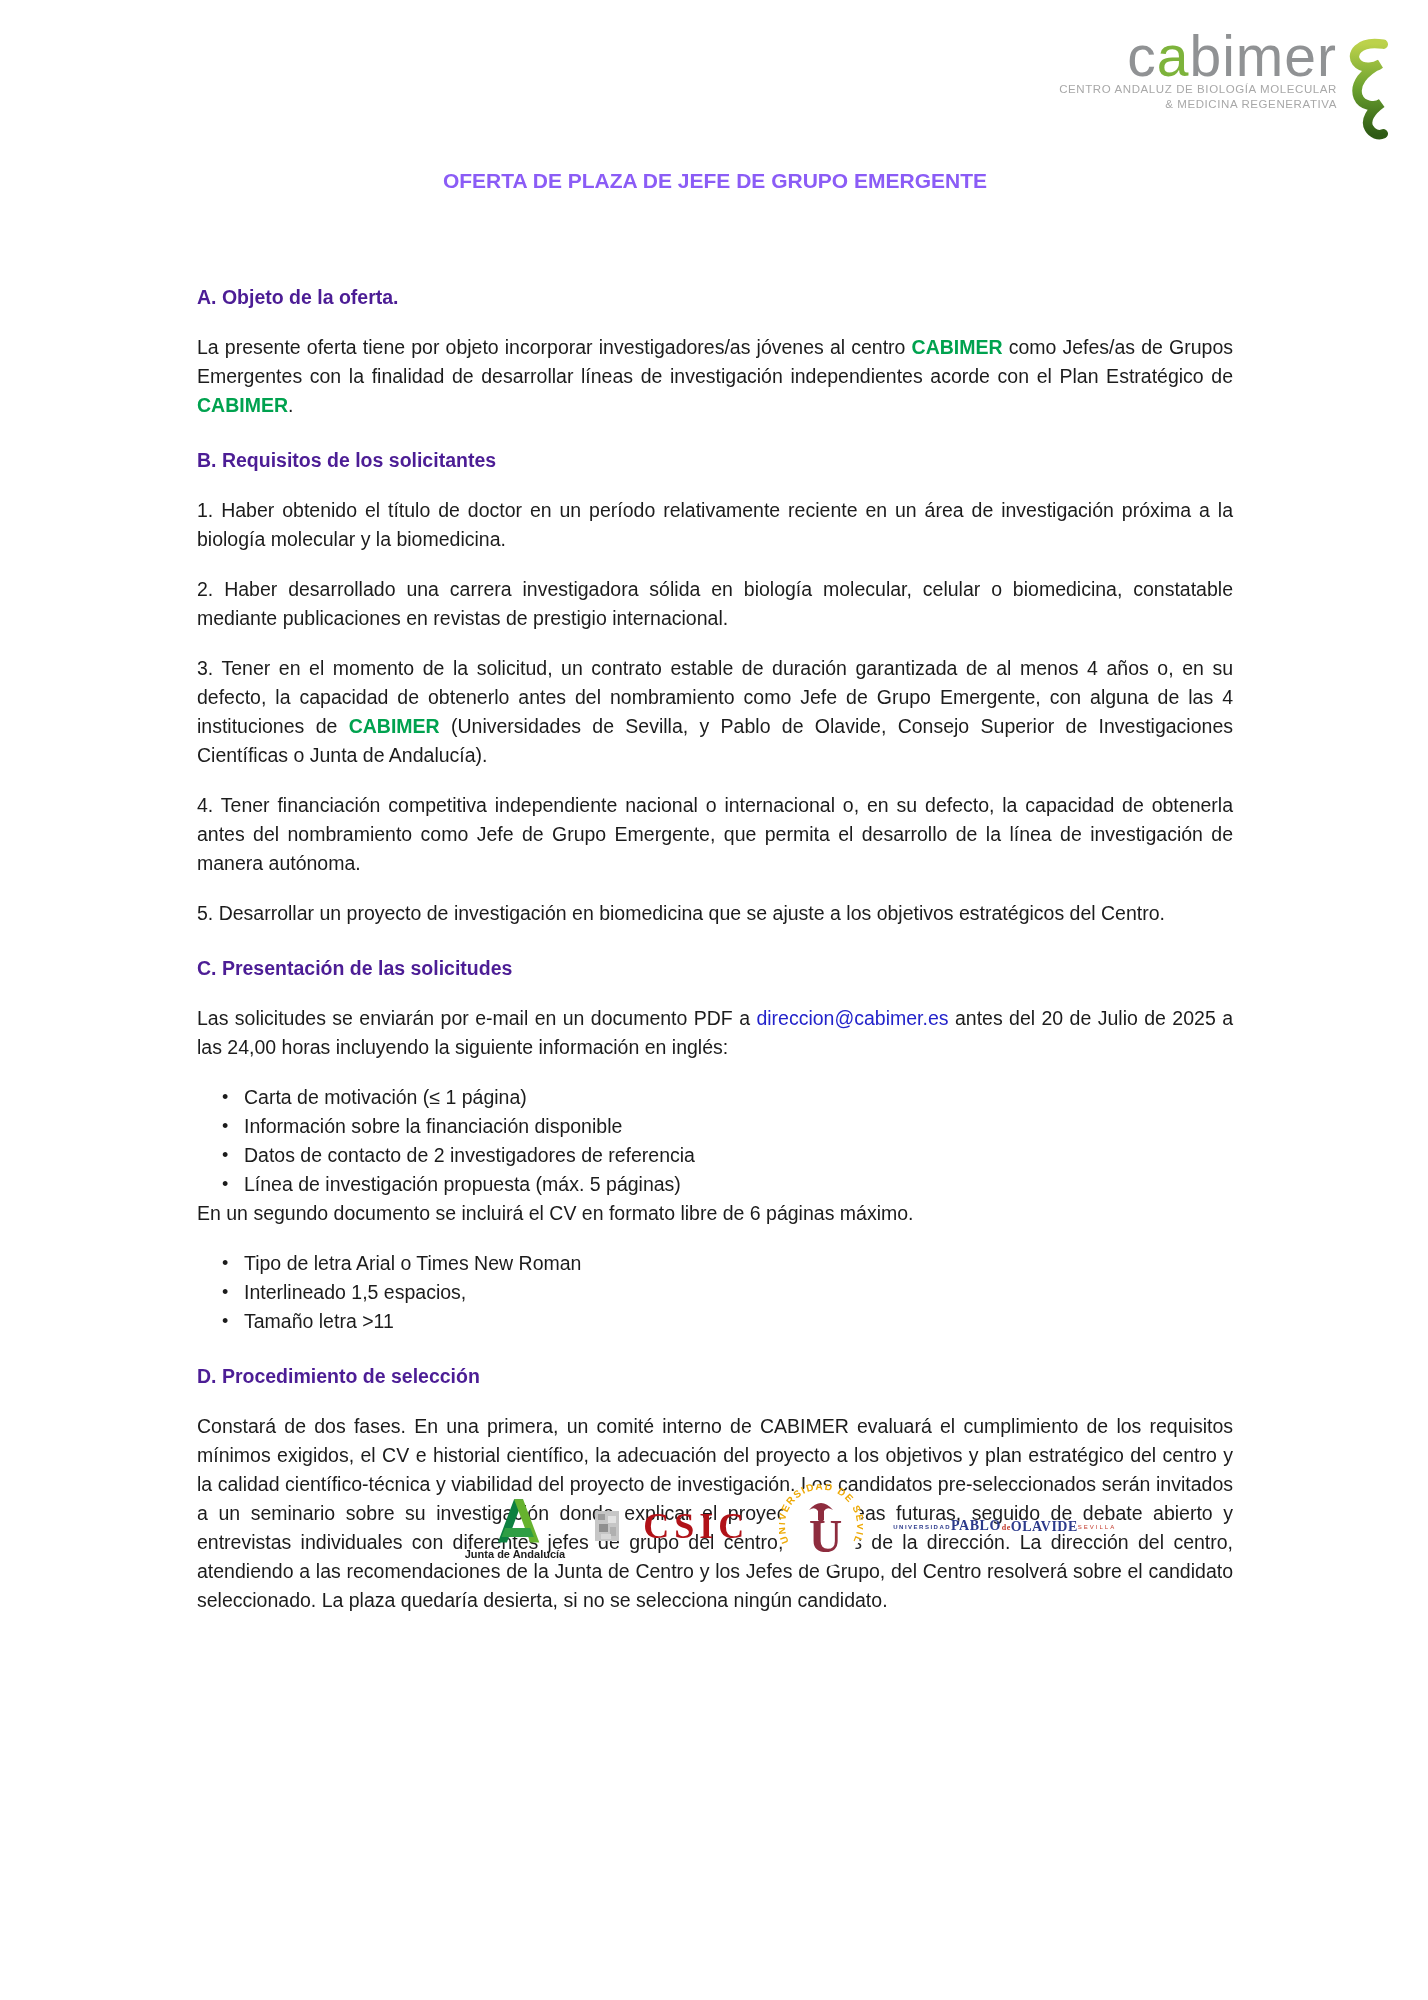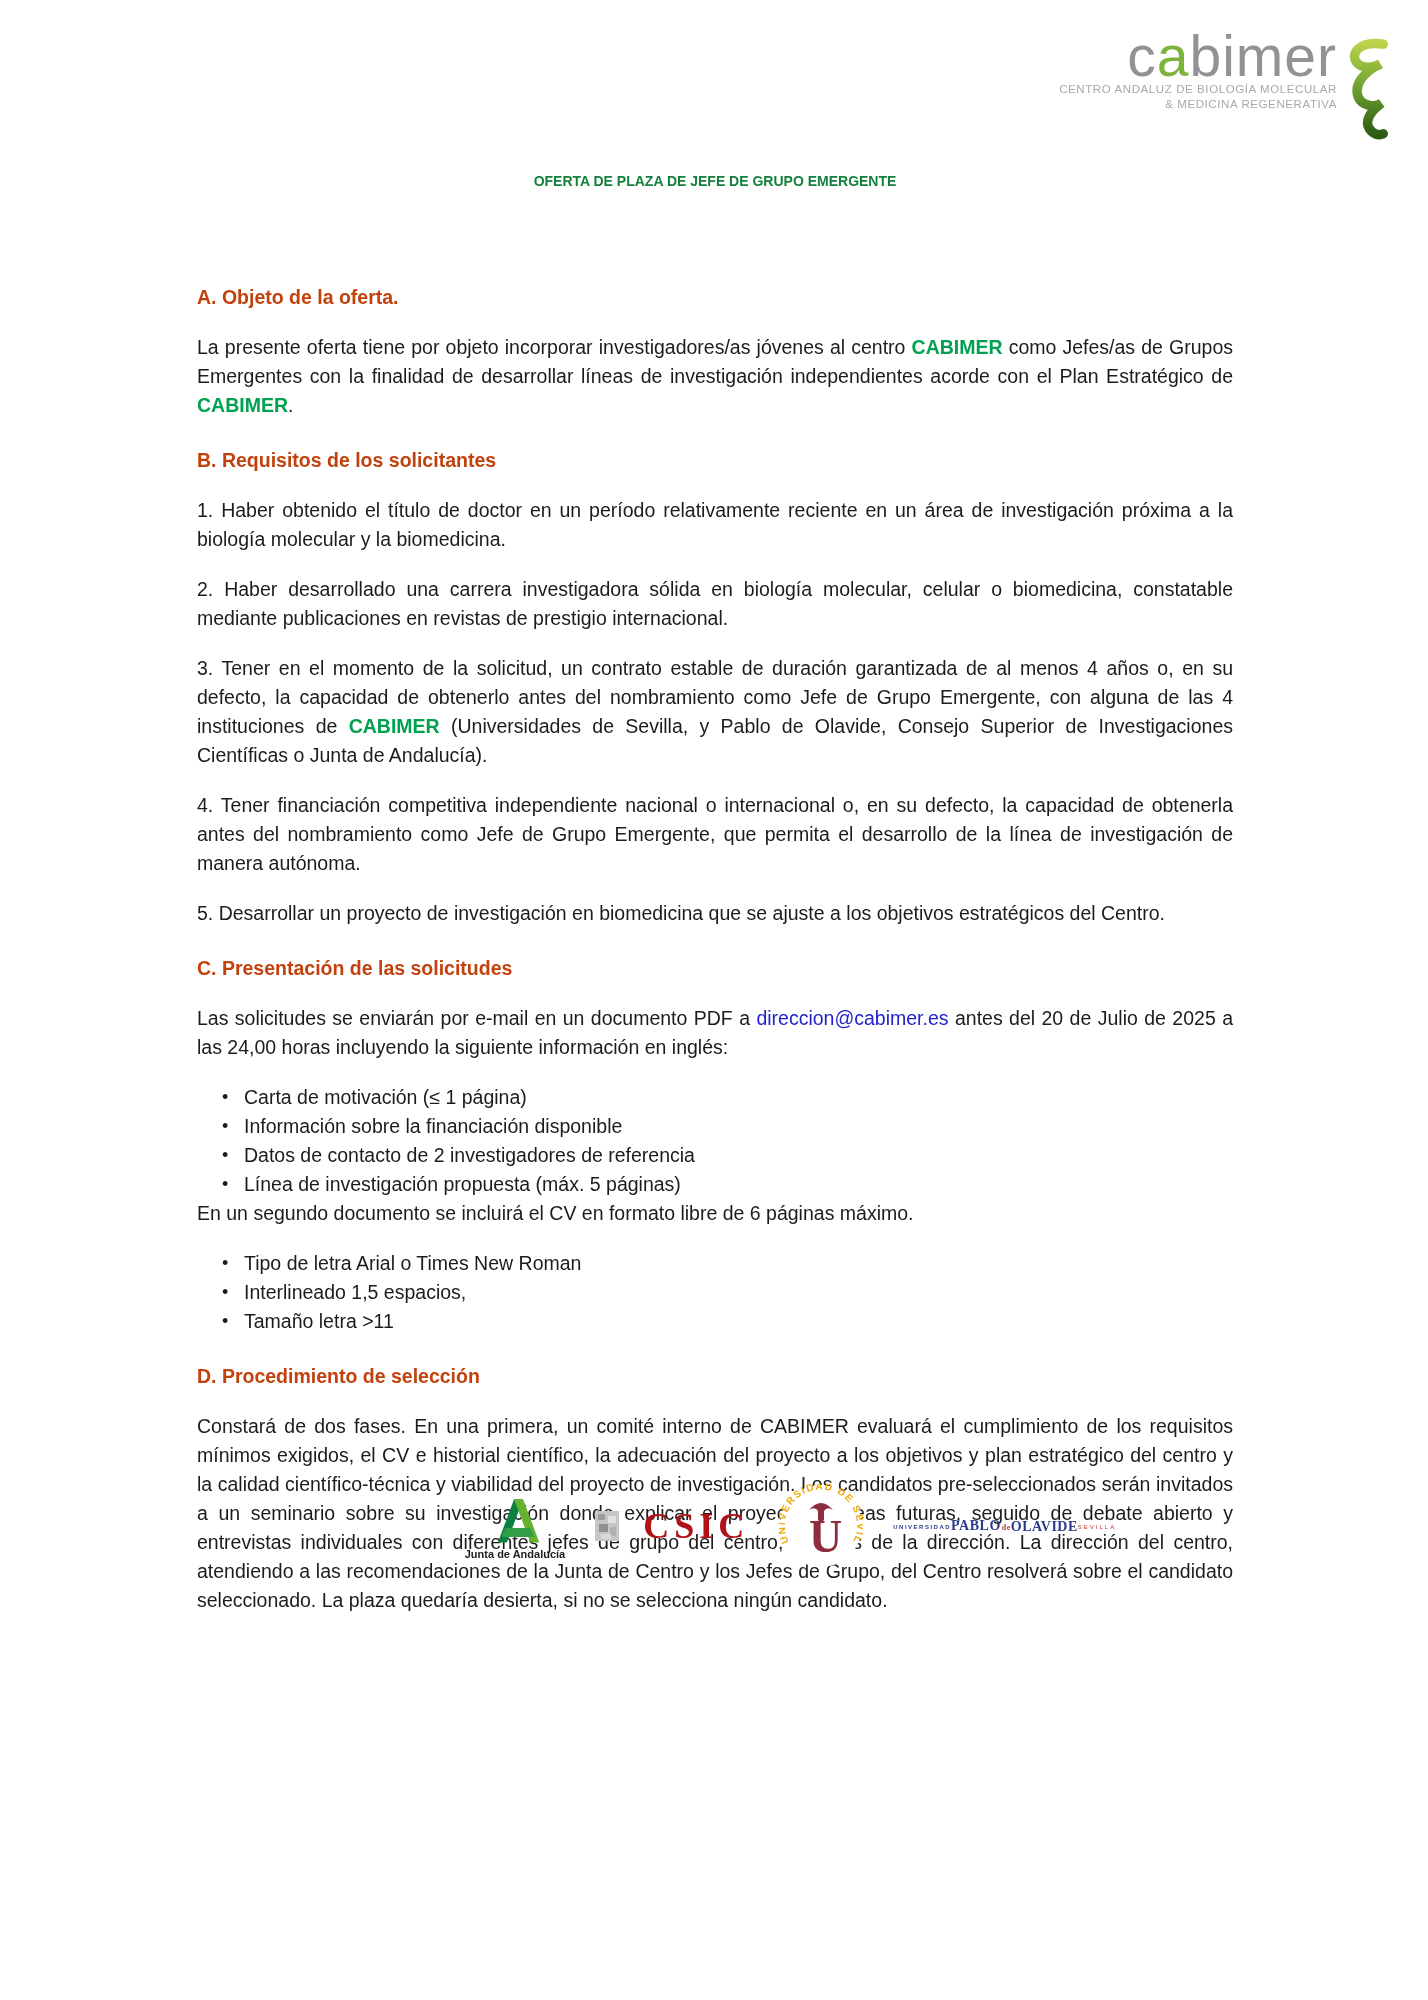--- a/index.html
+++ b/index.html
@@ -9,22 +9,22 @@
   }
   
   .logo { position:absolute; top:30px; right:40px; display:flex; align-items:flex-start; }
   .logo-text { text-align:right; }
   .logo-word { font-size:57px; line-height:52px; color:#909294; letter-spacing:1px; font-weight:400; }
   .logo-word .la { color:#7db33b; }
   .logo-sub { font-size:11.5px; color:#a8a8a8; letter-spacing:0.6px; line-height:15px; }
   .squiggle { width:44px; height:118px; margin-left:7px; margin-top:0; }
   
   .content { width:1036px; margin-left:197px; font-size:19.5px; line-height:29px; }
-  .title { margin:168px 0 0; text-align:center; font-size:14px; line-height:26px; font-weight:bold; color:#15803d; }
-  h2 { font-size:19.5px; line-height:29px; font-weight:bold; margin:26px 0 21px; color:#c2410c; }
+  .title { margin:168px 0 0; text-align:center; font-size:21px; line-height:26px; font-weight:bold; color:#8b5cf6; }
+  h2 { font-size:19.5px; line-height:29px; font-weight:bold; margin:26px 0 21px; color:#4c1d95; }
   h2.first { margin-top:89px; }
   p { margin:0 0 21px; text-align:justify; }
   p.tight { margin-top:0; }
   .brand { color:#00a24f; font-weight:bold; }
   .email { color:#2323cb; text-decoration:none; cursor:pointer; }
   ul.doc-list { margin:0; padding:0; list-style:none; }
   ul.doc-list.gap-bottom { margin-bottom:21px; }
   ul.doc-list li { position:relative; padding-left:47px; line-height:29px; text-align:left; }
   ul.doc-list li::before { content:"\2022"; position:absolute; left:25px; top:0; font-size:18px; }
   

